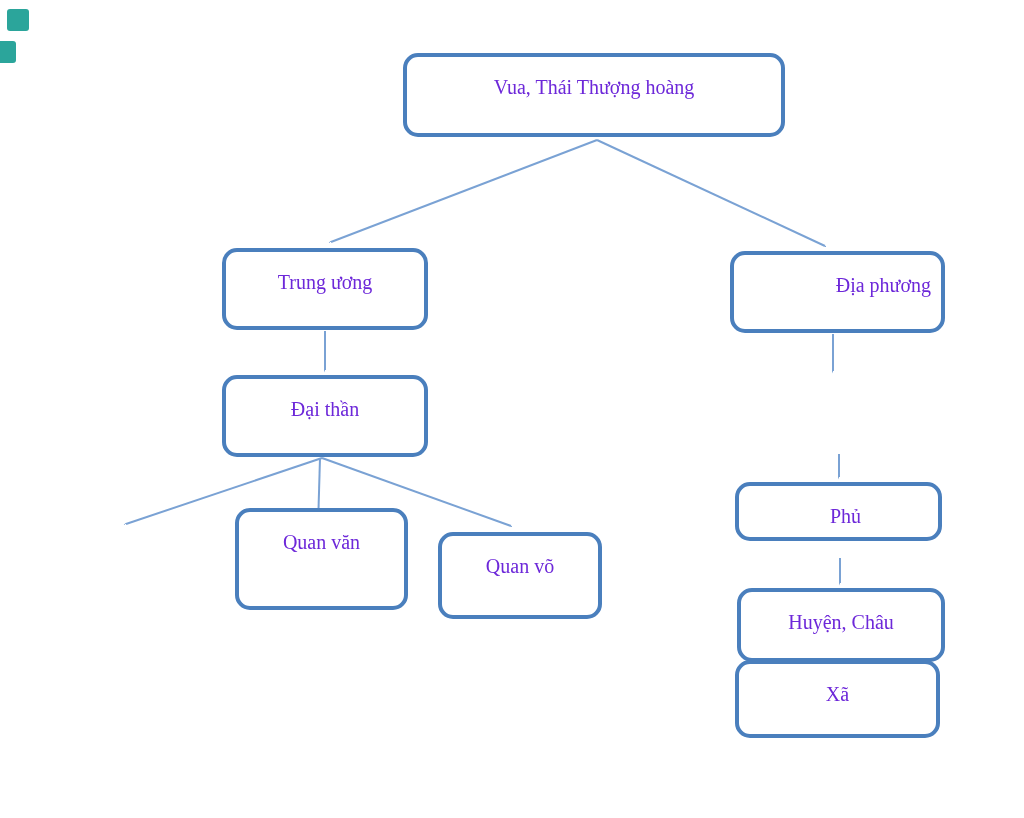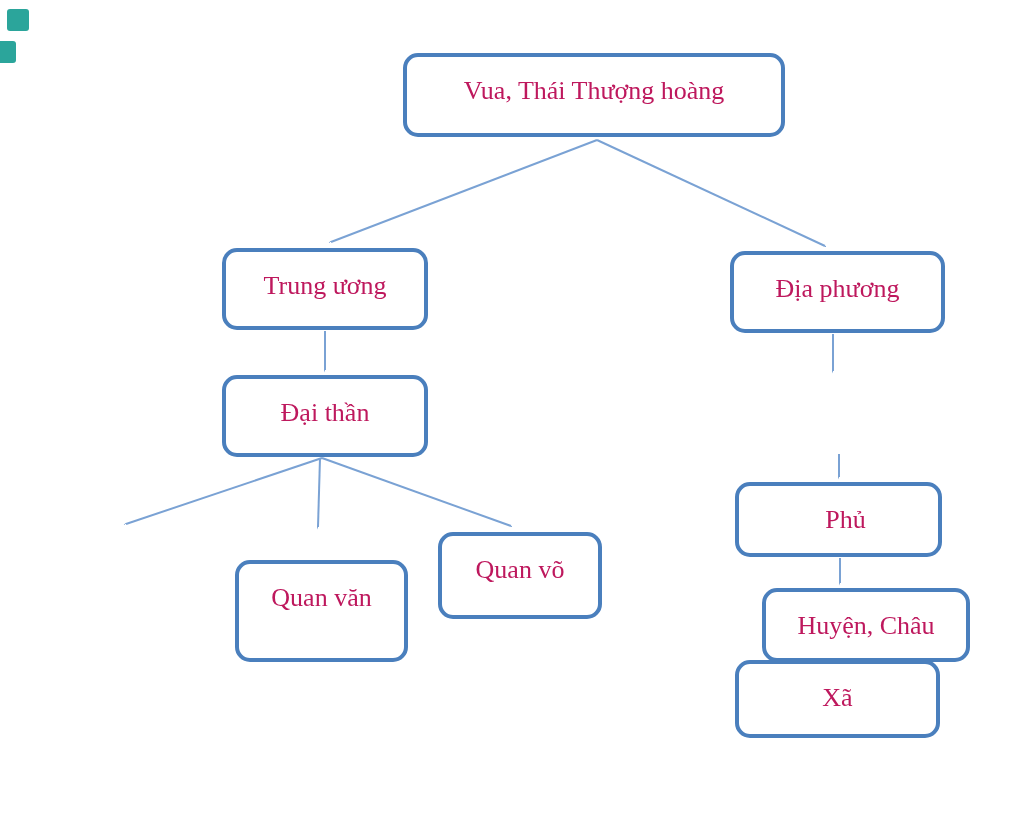--- a/index.html
+++ b/index.html
@@ -22,46 +22,46 @@
     width: 1024px;
     height: 818px;
     pointer-events: none;
   }
   .node {
     position: absolute;
     box-sizing: border-box;
     border: 4px solid #4a7fbd;
     border-radius: 15px;
     background: #ffffff;
-    color: #be185d;
-    font-size: 26px;
+    color: #6d28d9;
+    font-size: 20px;
     line-height: 1.2;
     text-align: center;
     display: flex;
     flex-direction: column;
     align-items: center;
     justify-content: flex-start;
     padding: 18px 10px 0 10px;
   }
   .node--centered {
     justify-content: center;
     padding: 0 14px;
     line-height: 1.5;
   }
   
   #node-root        { left: 403px; top:  53px; width: 382px; height:  84px; }
   #node-trung-uong  { left: 222px; top: 248px; width: 206px; height:  82px; }
   #node-dai-than    { left: 222px; top: 375px; width: 206px; height:  82px; }
   #node-cac-chuc    { left:  28px; top: 532px; width: 182px; height: 103px; }
-  #node-quan-van    { left: 235px; top: 560px; width: 173px; height: 102px; }
+  #node-quan-van    { left: 235px; top: 508px; width: 173px; height: 102px; }
   #node-quan-vo     { left: 438px; top: 532px; width: 164px; height: 87px; }
-  #node-dia-phuong  { left: 730px; top: 251px; width: 215px; height:  82px; }
+  #node-dia-phuong  { left: 730px; top: 251px; width: 215px; height:  82px; align-items: flex-end; }
   #node-lo          { left: 737px; top: 377px; width: 203px; height:  76px; }
-  #node-phu         { left: 735px; top: 482px; width: 207px; height:  75px; padding-left: 24px; }
-  #node-huyen-chau  { left: 762px; top: 588px; width: 208px; height:  74px; }
+  #node-phu         { left: 735px; top: 482px; width: 207px; height:  59px; padding-left: 24px; }
+  #node-huyen-chau  { left: 737px; top: 588px; width: 208px; height:  74px; }
   #node-xa          { left: 735px; top: 660px; width: 205px; height:  78px; }
   
   .corner-artifact {
     position: absolute;
     background: #2ba59b;
     border-radius: 3px;
   }
   #artifact-1 { left: 7px;  top: 9px;  width: 22px; height: 22px; }
   #artifact-2 { left: -6px; top: 41px; width: 22px; height: 22px; }
 </style>

